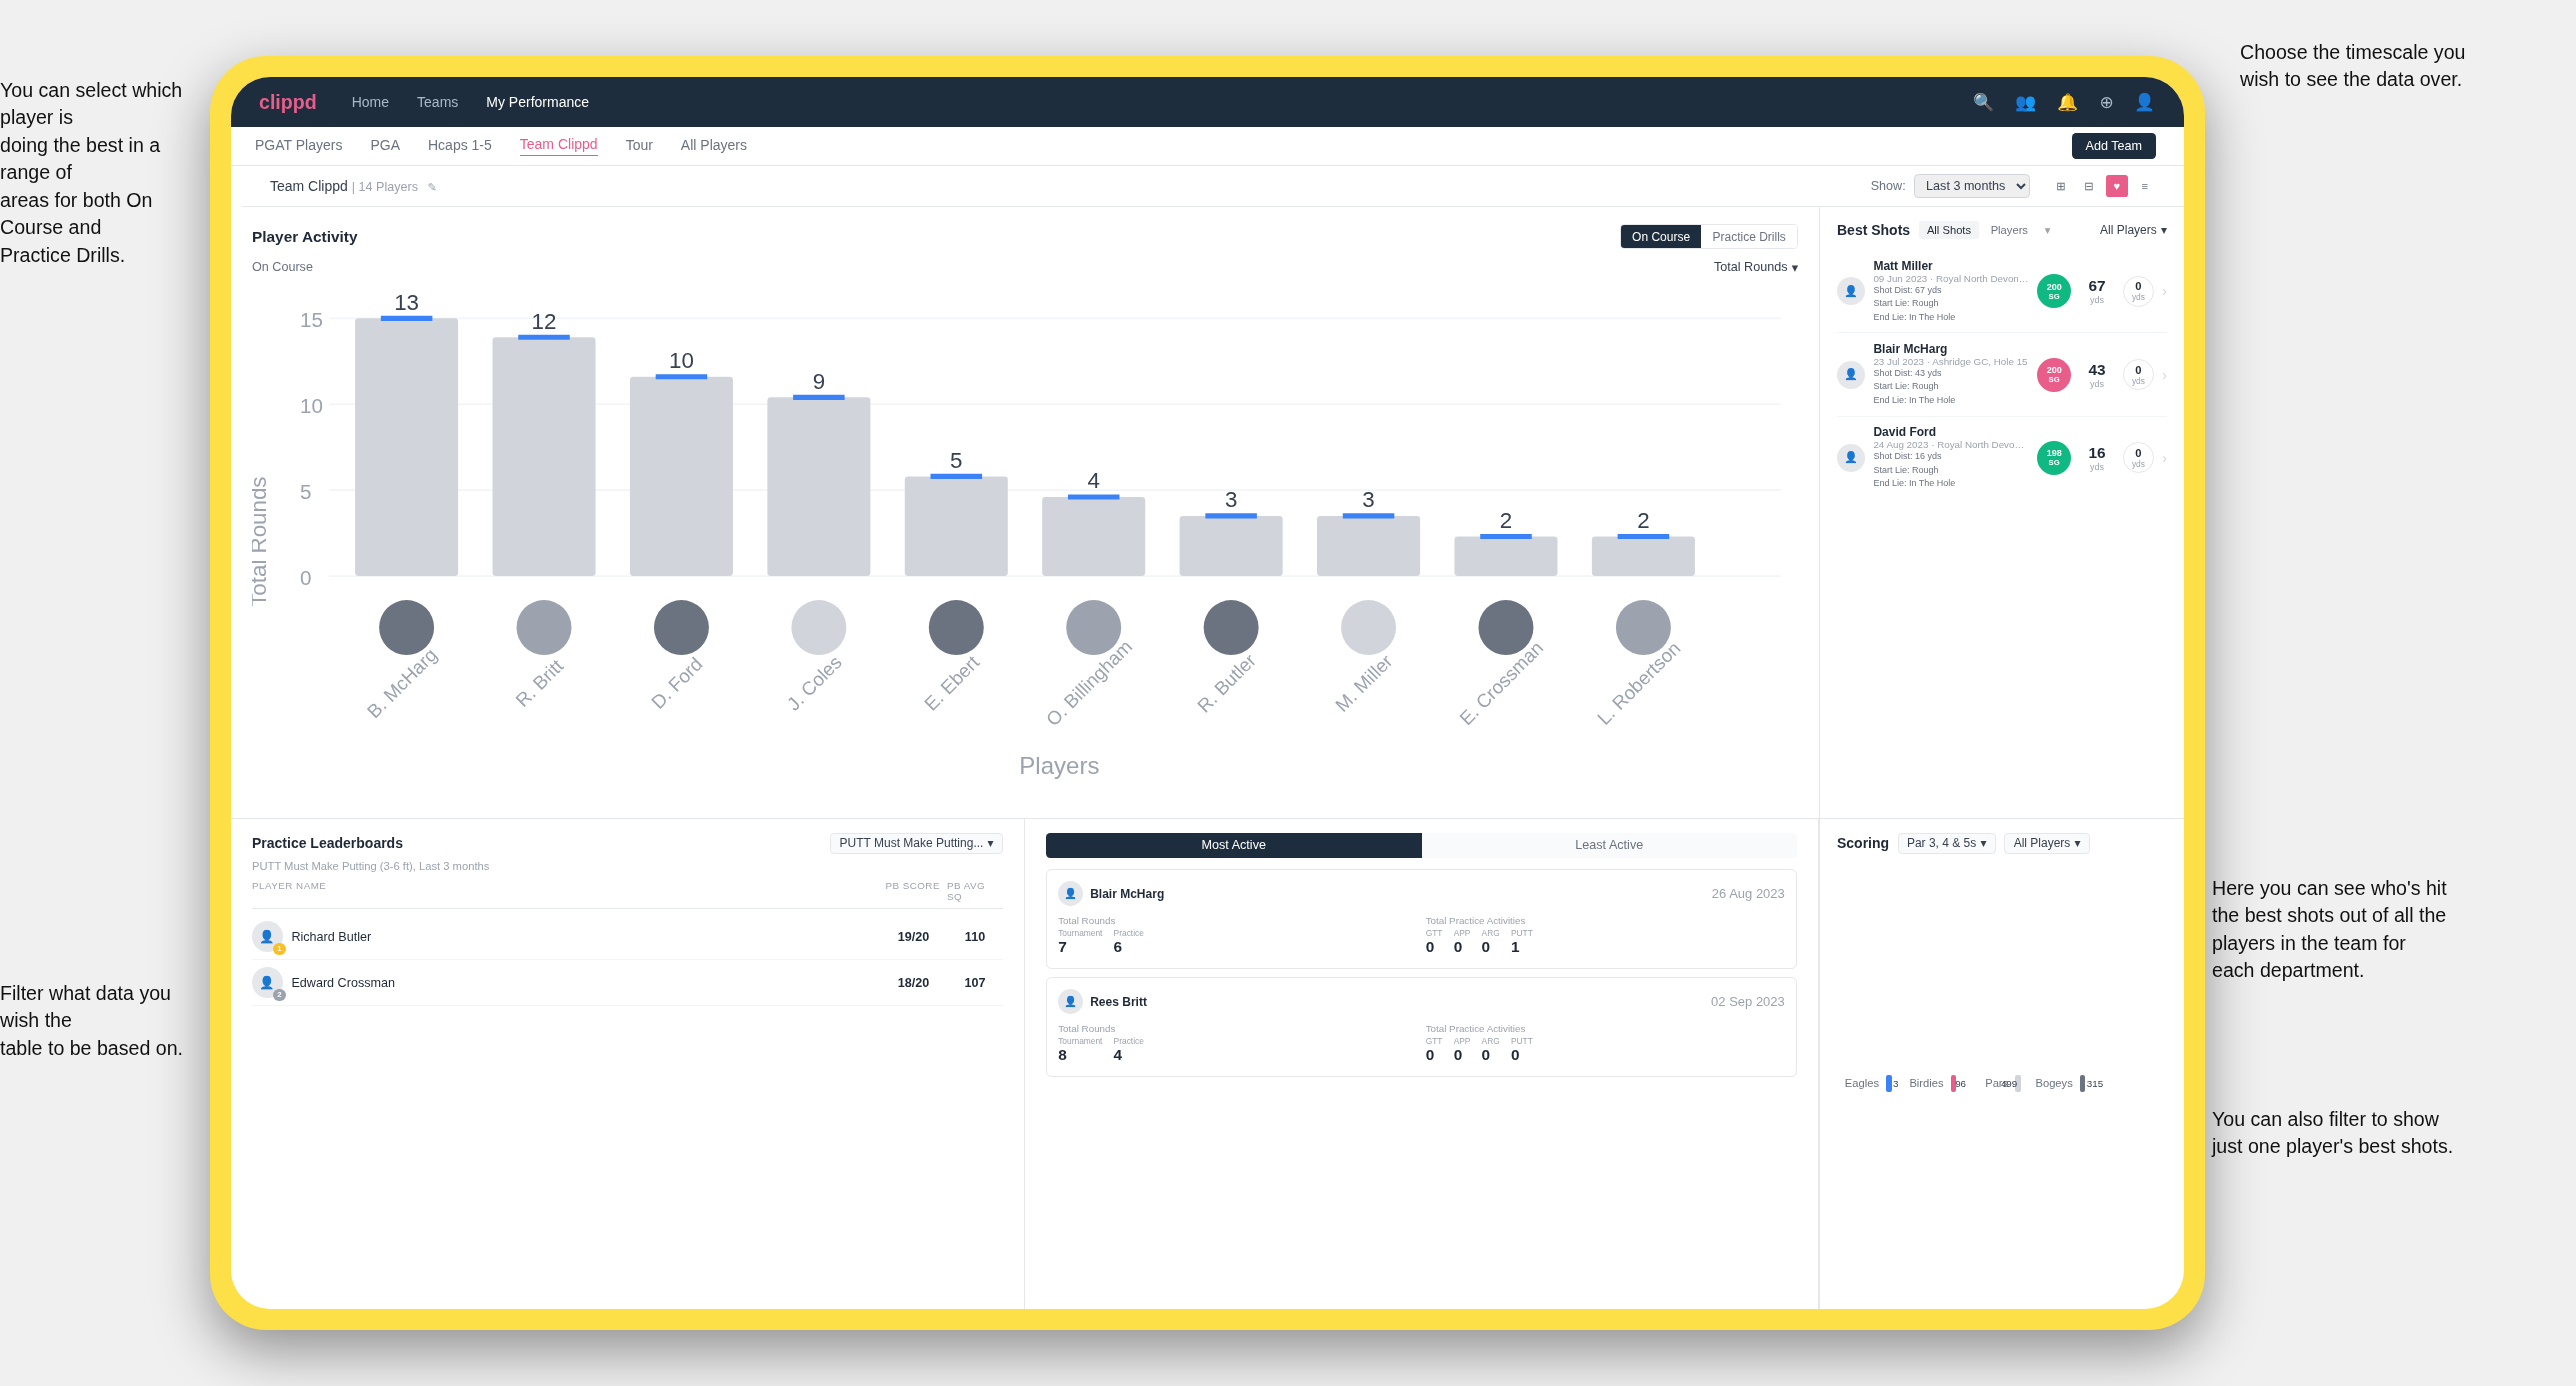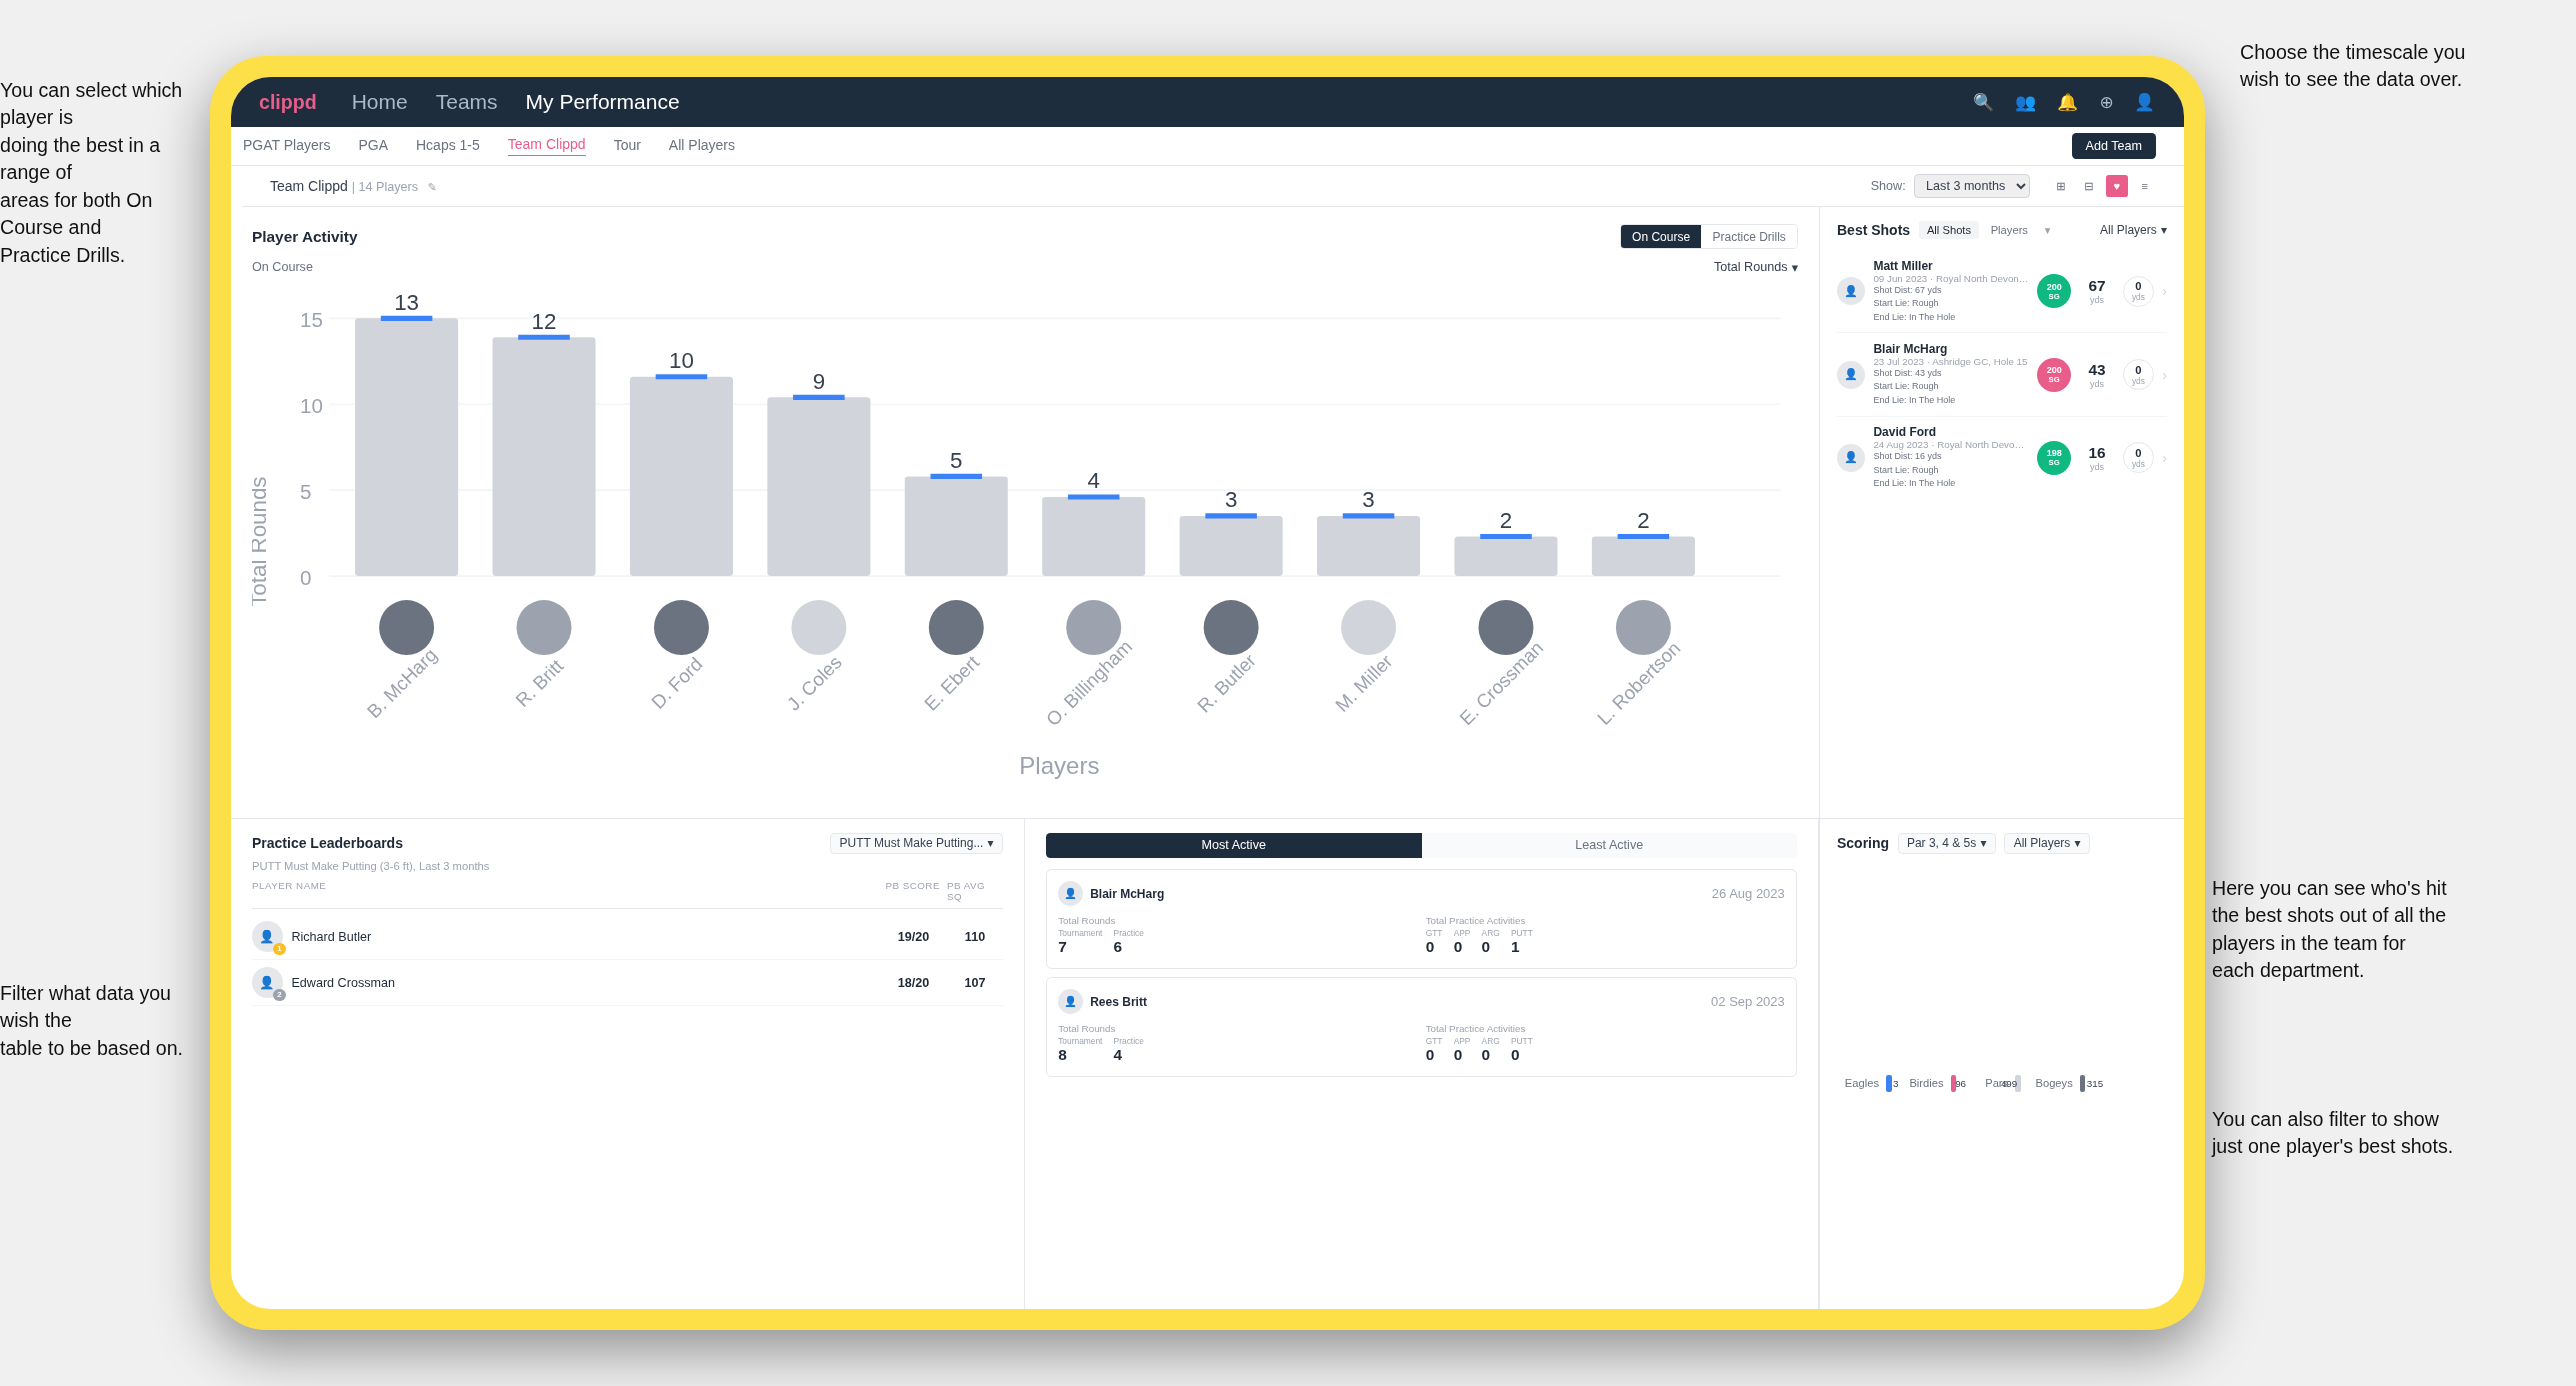--- a/index.html
+++ b/index.html
@@ -62,21 +62,21 @@
     }
 
     .nav-items {
       display: flex;
       gap: 28px;
       flex: 1;
     }
 
     .nav-item {
       color: #aab8c8;
-      font-size: 21px;
+      font-size: 14px;
       cursor: pointer;
     }
 
     .nav-item.active { color: #fff; }
 
     .nav-right {
       display: flex;
       align-items: center;
       gap: 21px;
     }
@@ -86,21 +86,21 @@
       font-size: 17px;
       cursor: pointer;
     }
 
     
     .sub-nav {
       background: #fff;
       height: 39px;
       display: flex;
       align-items: center;
-      padding: 0 12px;
+      padding: 0 24px;
       border-bottom: 0.7px solid #e5e7eb;
       flex-shrink: 0;
       gap: 28px;
       position: relative;
     }
 
     .sub-nav-item {
       font-size: 14px;
       color: #6b7280;
       cursor: pointer;

